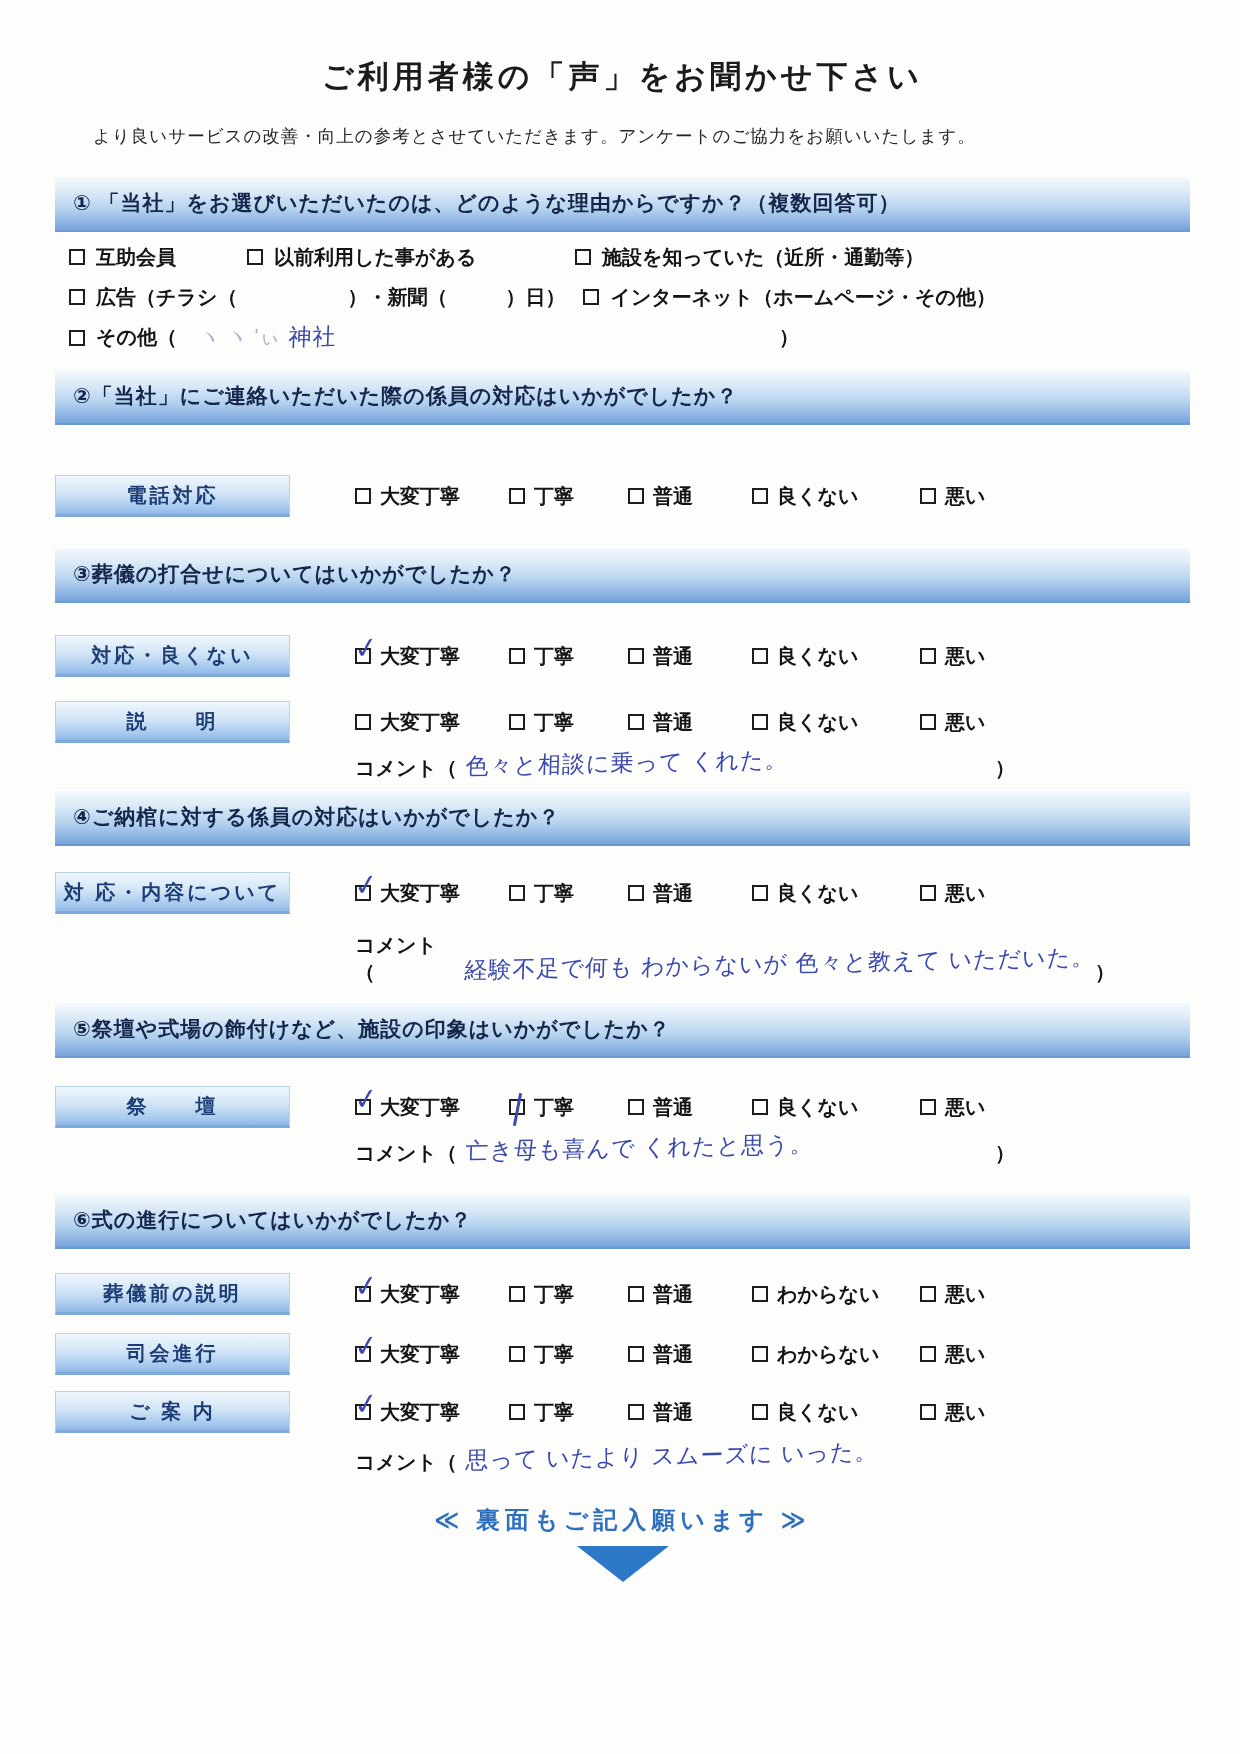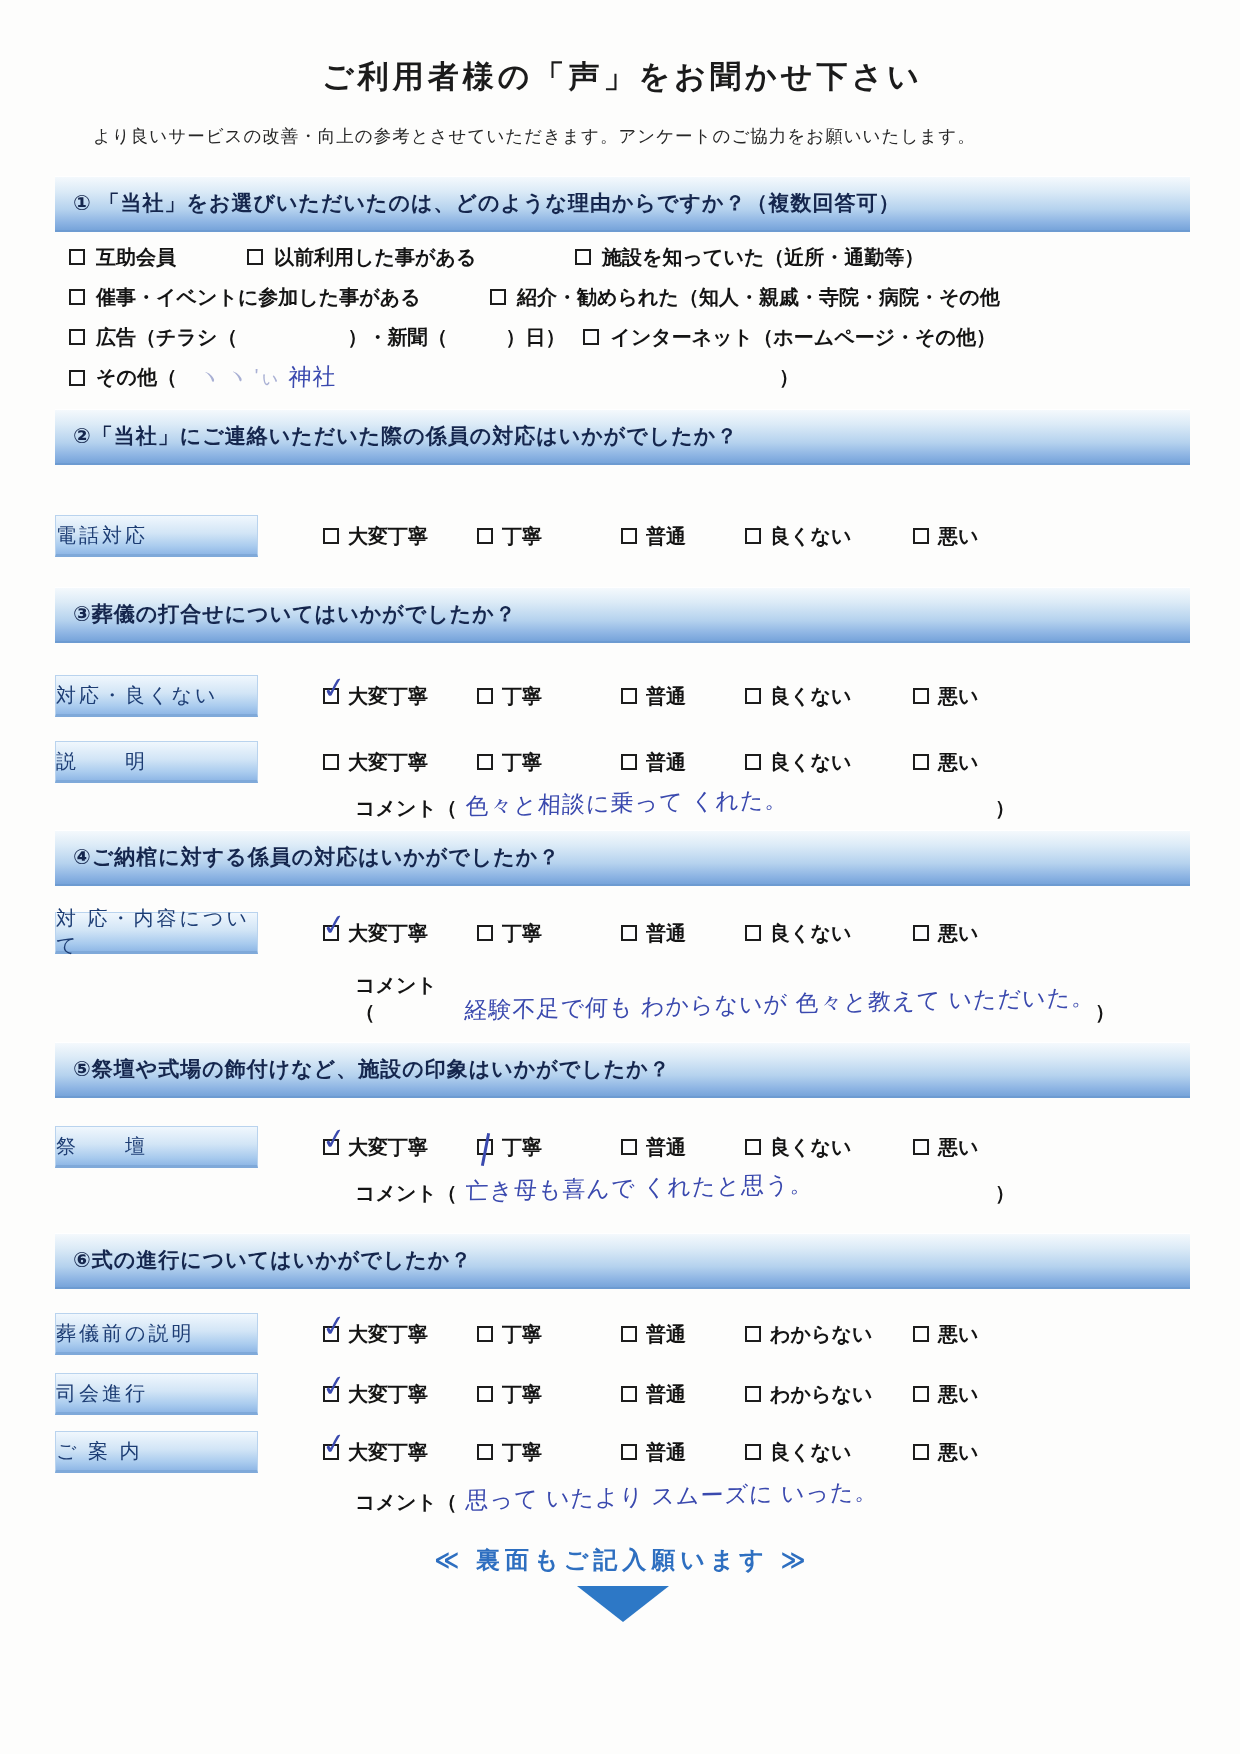--- a/index.html
+++ b/index.html
@@ -25,28 +25,28 @@
 
   .cb{position:relative;display:inline-block;width:16px;height:16px;flex:none;
       border:2.5px solid #1d1d1d;background:#fff;margin-right:11px}
   .tick{display:none;position:absolute;left:-3px;top:-16px;font-size:29px;line-height:1;
         color:#3a49ae;font-weight:700;transform:rotate(-8deg)}
   .state-check .tick{display:block}
   .state-slash::after{content:"";position:absolute;left:5px;top:-8px;width:3px;height:33px;
         background:#3a49ae;transform:rotate(11deg)}
 
   .rating{display:flex;align-items:center}
-  .rlabel{width:203px;height:42px;flex:none;display:flex;align-items:center;justify-content:flex-start;
+  .rlabel{width:235px;height:42px;flex:none;display:flex;align-items:center;justify-content:center;
         background:linear-gradient(180deg,#f0f7fd 0%,#d2e5f6 45%,#a9cbee 80%,#90b8e6 100%);
         border:1px solid #b9d3ee;border-bottom:3px solid #7fa9d9;
-        font-size:20px;font-weight:400;color:#1d3d74;letter-spacing:3px}
+        font-size:20px;font-weight:700;color:#1d3d74;letter-spacing:3px}
   .opts{display:flex;align-items:center;margin-left:65px;font-size:20px;font-weight:600}
   .opt{display:inline-flex;align-items:center}
   .opt:nth-child(1){width:154px}
-  .opt:nth-child(2){width:144px}
+  .opt:nth-child(2){width:119px}
   .opt:nth-child(3){width:124px}
   .opt:nth-child(4){width:168px}
   .opt .cb{margin-right:9px}
 
   .comment{display:flex;align-items:flex-end;margin-left:300px;font-size:20px;font-weight:700}
   .hand{font-size:23px;font-weight:500;color:#3a49ae;letter-spacing:1px;white-space:nowrap;
         transform:rotate(-1.2deg) skewX(-3deg);transform-origin:left bottom;margin-left:8px}
   .hand-faint{color:#a9b0d4;font-size:20px;margin-left:22px}
   .close{margin-left:auto;font-weight:700}
   .w660{width:660px}.w730{width:730px}.wfull{width:760px}
@@ -80,30 +80,20 @@
       <span class="q1item" style="width:328px">
         <span class="cb state-none"></span>
         <span>以前利用した事がある</span>
       </span>
       <span class="q1item">
         <span class="cb state-none"></span>
         <span>施設を知っていた（近所・通勤等）</span>
       </span>
     </div>
     <div class="q1row">
-      <span class="q1item" style="width:421px">
-        <span class="cb state-none"></span>
-        <span>催事・イベントに参加した事がある</span>
-      </span>
-      <span class="q1item">
-        <span class="cb state-none"></span>
-        <span>紹介・勧められた（知人・親戚・寺院・病院・その他</span>
-      </span>
-    </div>
-    <div class="q1row">
       <span class="q1item">
         <span class="cb state-none"></span>
         <span>広告（チラシ（</span>
         <span class="gap110"></span>
         <span>）・新聞（</span>
         <span class="gap58"></span>
         <span>）日）</span>
       </span>
       <span class="q1item" style="margin-left:18px">
         <span class="cb state-none"></span>

